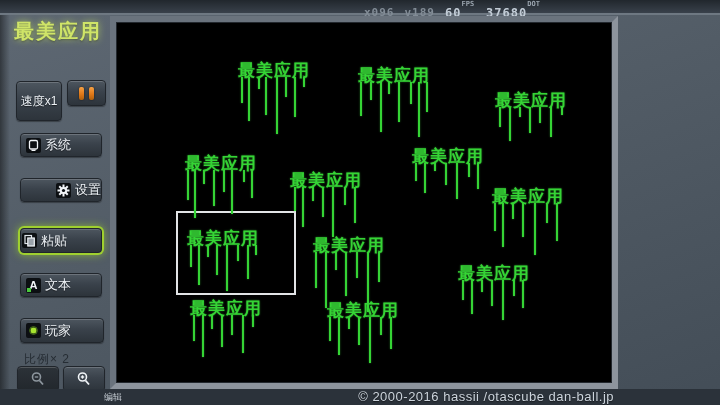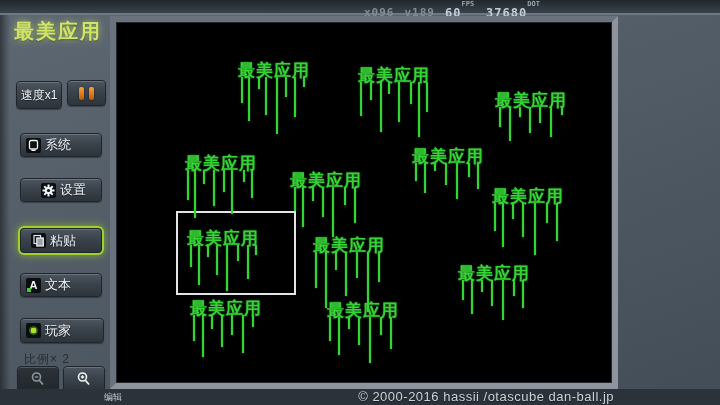--- a/index.html
+++ b/index.html
@@ -71,55 +71,55 @@
     <span class="stat-dim">v189</span>
     <span class="stat-big">60</span>
     <span class="stat-unit">FPS</span>
     <span class="stat-big">37680</span>
     <span class="stat-unit">DOT</span>
   </div>
 </div>
 
 <div class="app-title">最美应用</div>
 
-<div class="btn" style="left:16px;top:81px;width:46px;height:28px;font-size:12px;">
+<div class="btn" style="left:16px;top:81px;width:46px;height:40px;font-size:12px;">
   <span class="lbl" style="margin-left:0">速度x1</span>
 </div>
 <div class="btn" style="left:67px;top:80px;width:39px;height:26px;">
   <span class="pause-bar"></span>
   <span class="pause-bar"></span>
 </div>
 
 <div class="btn" style="left:20px;top:133px;width:82px;height:24px;justify-content:flex-start;padding-left:5px;">
   <span class="icon-box">
     <svg width="13" height="13" viewBox="0 0 13 13">
         <rect x="2.5" y="1.5" width="8" height="8.5" rx="1.5" fill="none" stroke="#f2f5f8" stroke-width="1.3"></rect>
         <rect x="4.5" y="10.8" width="4" height="1.2" fill="#f2f5f8"></rect>
       </svg>
   </span>
   <span class="lbl">系统</span>
 </div>
 
-<div class="btn" style="left:20px;top:178px;width:82px;height:24px;justify-content:center;padding-left:5px;">
+<div class="btn" style="left:20px;top:178px;width:82px;height:24px;justify-content:flex-end;padding-left:5px;">
   <span class="icon-box">
     <svg width="13" height="13" viewBox="0 0 13 13">
       <g fill="#f2f5f8">
         <rect x="5.5" y="0.5" width="2" height="12"></rect>
         <rect x="0.5" y="5.5" width="12" height="2"></rect>
         <rect x="5.5" y="0.5" width="2" height="12" transform="rotate(45 6.5 6.5)"></rect>
         <rect x="5.5" y="0.5" width="2" height="12" transform="rotate(-45 6.5 6.5)"></rect>
         <circle cx="6.5" cy="6.5" r="3.6"></circle>
       </g>
       <circle cx="6.5" cy="6.5" r="1.6" fill="#0c0f12"></circle>
     </svg>
   </span>
   <span class="lbl">设置</span>
 </div>
 
-<div class="btn selected" style="left:20px;top:228px;width:82px;height:25px;justify-content:flex-start;padding-left:10px;">
+<div class="btn selected" style="left:20px;top:228px;width:82px;height:25px;justify-content:flex-start;padding-left:1px;">
   <span class="icon-box">
     <svg width="13" height="13" viewBox="0 0 13 13">
       <rect x="2" y="1.5" width="6.5" height="8" fill="none" stroke="#dfe5ea" stroke-width="1.2"></rect>
       <rect x="4.8" y="4" width="6.5" height="8" fill="#9aa2aa" stroke="#f2f5f8" stroke-width="1.2"></rect>
     </svg>
   </span>
   <span class="lbl">粘贴</span>
 </div>
 
 <div class="btn" style="left:20px;top:273px;width:82px;height:24px;justify-content:flex-start;padding-left:5px;">

